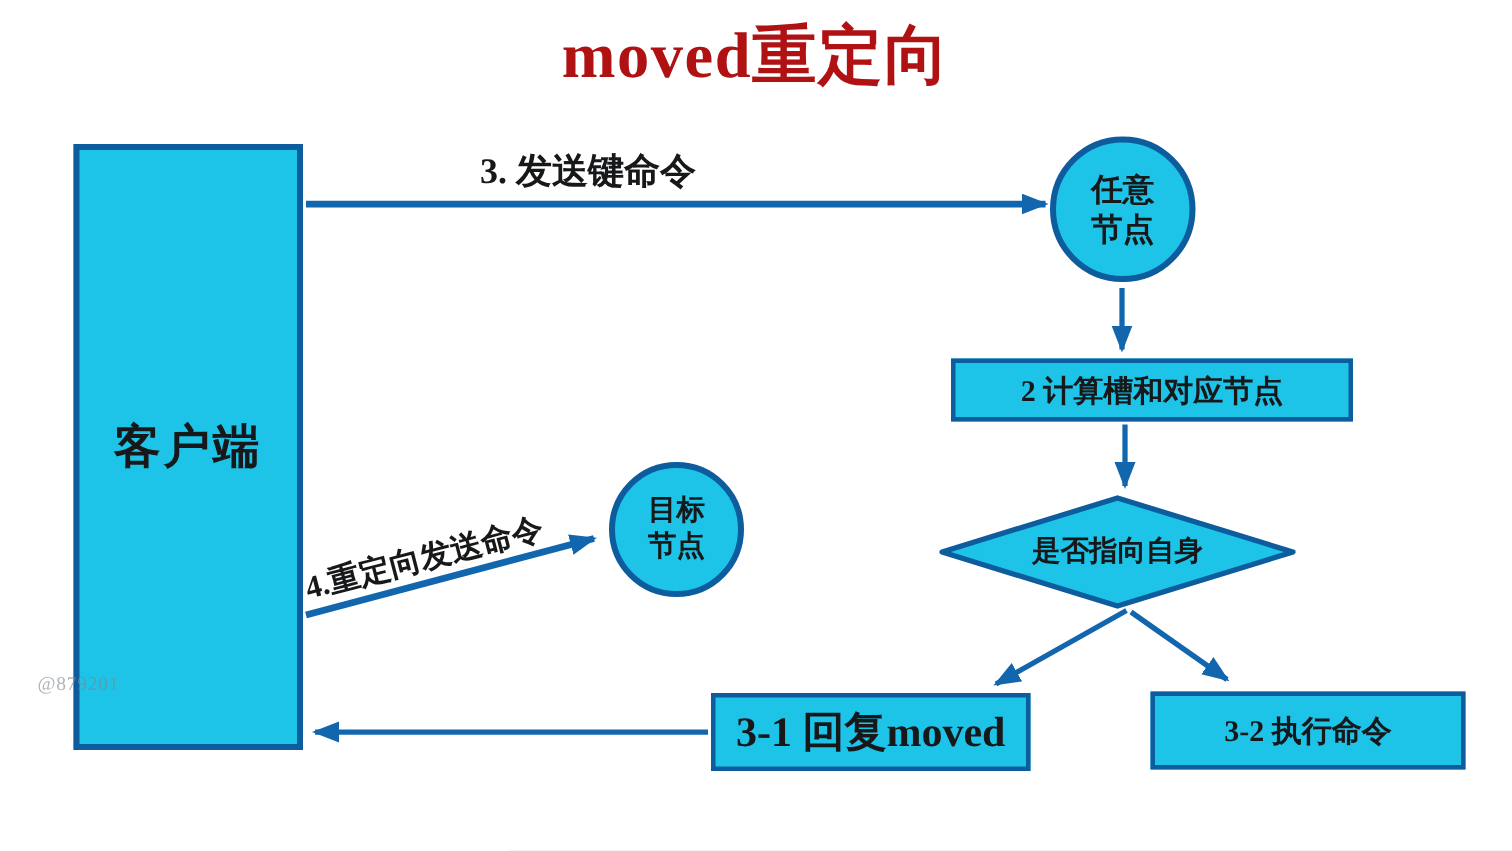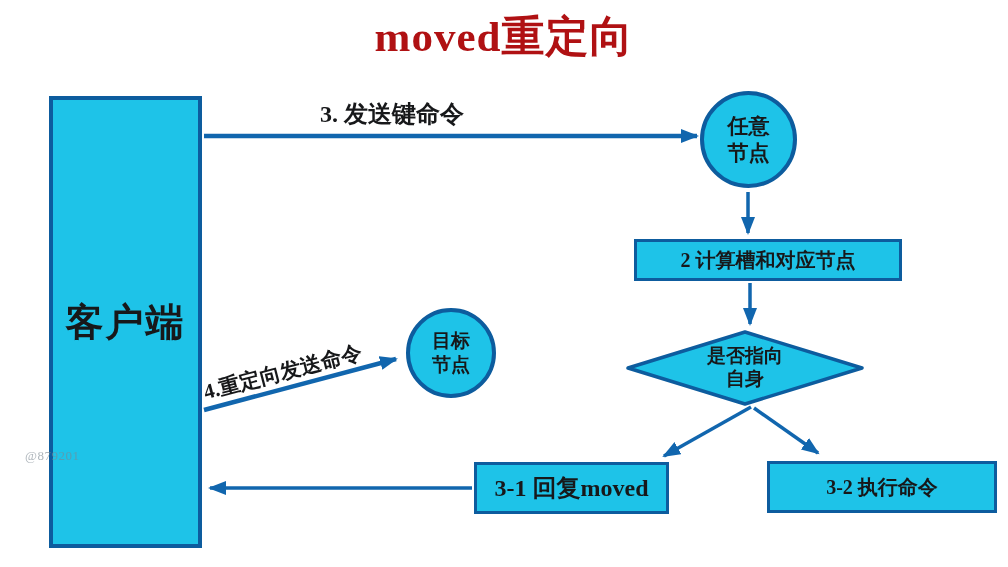--- a/index.html
+++ b/index.html
@@ -15,37 +15,37 @@
     color:var(--title-color,#B01113);
   }
   .node{
     position:absolute;box-sizing:border-box;
     background:var(--node-fill,#1EC3E8);
     border:4px solid var(--node-border,#0D5C9E);
     display:flex;align-items:center;justify-content:center;
     text-align:right;font-weight:600;color:var(--text-color,#17181A);
   }
   .node .ln{display:block;}
-  .client{left:49px;top:96px;width:153px;height:452px;font-size:38px;letter-spacing:2px;}
+  .client{left:49px;top:96px;width:153px;height:404px;font-size:31px;letter-spacing:2px;}
   .circle{border-radius:50%;line-height:1.25;}
   .any-node{left:700px;top:91px;width:97px;height:97px;font-size:21px;}
   .target-node{left:406px;top:308px;width:90px;height:90px;font-size:19px;}
   .compute{left:617px;top:239px;width:268px;height:42px;border-width:3px;font-size:20px;margin-left:17px;}
-  .reply{left:474px;top:462px;width:195px;height:52px;border-width:3px;font-size:24px;}
-  .execute{left:767px;top:461px;width:230px;height:52px;border-width:3px;font-size:20px;}
+  .reply{left:474px;top:462px;width:213px;height:52px;border-width:3px;font-size:28px;}
+  .execute{left:767px;top:461px;width:210px;height:52px;border-width:3px;font-size:20px;}
   .diamond-wrap{position:absolute;left:624px;top:329px;width:242px;height:78px;}
   .diamond-wrap svg{position:absolute;left:0;top:0;}
   .diamond-wrap polygon{
     fill:var(--node-fill,#1EC3E8);
     stroke:var(--node-border,#0D5C9E);
     stroke-width:3.5;stroke-linejoin:round;
   }
   .diamond-label{
     position:absolute;left:0;top:0;width:100%;height:100%;
-    display:flex;flex-direction:column;align-items:center;justify-content:center;
+    display:flex;flex-direction:row;align-items:center;justify-content:center;
     font-size:19px;font-weight:600;line-height:1.2;text-align:center;
   }
   #edges{position:absolute;left:0;top:0;pointer-events:none;}
   #edges line{stroke:var(--arrow-color,#1166AE);stroke-width:3.5;}
   #edges line.thick{stroke-width:4.5;}
   #edges marker path{fill:var(--arrow-color,#1166AE);}
   .edge-label{
     position:absolute;font-weight:600;color:var(--text-color,#17181A);white-space:nowrap;
   }
   .label-send{left:320px;top:98px;font-size:24px;}

